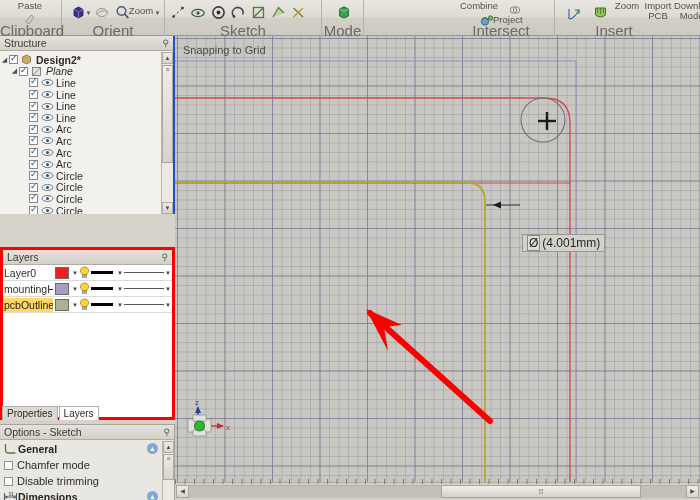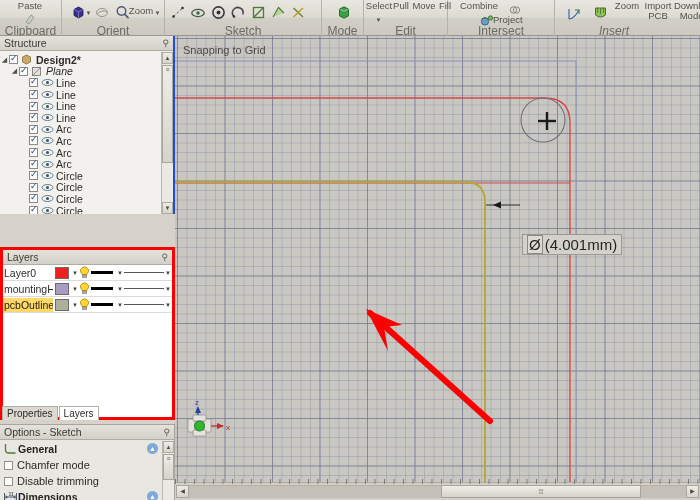--- a/index.html
+++ b/index.html
@@ -19,21 +19,21 @@
     background: linear-gradient(to bottom, #e8e6e0 0%, #dedbd4 48%, #d2cfc7 52%, #cdc9c0 100%);
     border-bottom: 1px solid #9a968e;
   }
   .rgroup {
     position: absolute; top: 0; height: 36px;
     border-right: 1px solid #b6b2aa;
   }
   .rgroup.nob { border-right: none; }
   .rgroup-label {
     position: absolute; bottom: 0px; left: 0; width: 100%;
-    text-align: center; font-size: 12px; color: #6a6a66;
+    text-align: center; font-size: 15px; color: #6a6a66;
     line-height: 10px;
   }
   .ricons { position: absolute; top: 1px; left: 0; width: 100%; height: 24px; }
   .ricon {
     position: absolute; top: 3px;
     width: 17px; height: 17px;
     display: flex; align-items: center; justify-content: center;
     font-size: 12px; line-height: 1;
   }
   .rtxtbtn {
@@ -158,21 +158,21 @@
     background-position: 2px 2px, 2px 2px, 2px 2px, 2px 2px;
   }
   #snapmsg {
     position: absolute; left: 8px; top: 8px;
     font-size: 11px; color: #4b4a48;
   }
   #canvas-svg { position: absolute; left: 0; top: 0; width: 525px; height: 452px; }
   #dimbox {
     position: absolute; left: 347px; top: 198px;
     background: #d3d1cc; border: 1px solid #9a9893;
-    font-size: 15px; color: #26251f; padding: 1px 4px; white-space: nowrap;
+    font-size: 12px; color: #26251f; padding: 1px 4px; white-space: nowrap;
   }
   #dimbox .dsym { border: 1px solid #8b8984; padding: 0 1px; margin-right: 2px; background:#dcdad5;}
 
   #modebar {
     position: absolute; left: 240px; top: 457px;
     display: flex; gap: 4px;
   }
   .modebtn {
     width: 22px; height: 20px; background: linear-gradient(to bottom,#eceae5,#d9d6ce);
     border: 1px solid #a19d95; border-radius: 2px;
@@ -305,30 +305,20 @@
         <div class="ricon" style="left:13px;">
           <svg width="14" height="15" viewBox="0 0 14 15">
             <path d="M2.5 4 L7 1.8 L11.5 4 L11.5 11 L7 13.2 L2.5 11 Z" fill="#3f9e4a" stroke="#1f6a2a" stroke-width="0.9"></path>
             <path d="M2.5 4 L7 6.2 L11.5 4" fill="none" stroke="#9fe0a6" stroke-width="0.8"></path>
           </svg>
         </div>
       </div>
       <div class="rgroup-label">Mode</div>
     </div>
 
-    <div class="rgroup" style="left:364px; width:84px;">
-      <div class="ricons">
-        <div class="rtxtbtn" style="left:-2px; top:0px; width:34px;">Select</div>
-        <div class="ricon caret" style="left:10px; top:10px; width:9px;">▼</div>
-        <div class="rtxtbtn" style="left:24px; top:0px; width:26px;">Pull</div>
-        <div class="rtxtbtn" style="left:44px; top:0px; width:32px;">Move</div>
-        <div class="rtxtbtn" style="left:70px; top:0px; width:22px;">Fill</div>
-      </div>
-      <div class="rgroup-label">Edit</div>
-    </div>
 
     <div class="rgroup" style="left:448px; width:107px;">
       <div class="ricons">
         <div class="rtxtbtn" style="left:4px; top:0px; width:54px;">Combine</div>
         <div class="ricon" style="left:58px; top:0px;">
           <svg width="12" height="12" viewBox="0 0 12 12">
               <circle cx="4.5" cy="6" r="3.2" fill="none" stroke="#8b877f" stroke-width="1"></circle>
               <circle cx="7.5" cy="6" r="3.2" fill="none" stroke="#8b877f" stroke-width="1"></circle>
             </svg>
         </div>
@@ -356,21 +346,21 @@
         <div class="ricon" style="left:37px; top:3px;">
           <svg width="15" height="15" viewBox="0 0 15 15">
             <path d="M2.5 3 L12.5 3 L12.5 10 Q7.5 14 2.5 10 Z" fill="#8fc25a" stroke="#46722a" stroke-width="1"></path>
             <path d="M4.5 3 L4.5 8 M7.5 3 L7.5 9 M10.5 3 L10.5 8" stroke="#46722a" stroke-width="0.8"></path>
           </svg>
         </div>
         <div class="rtxtbtn" style="left:58px; top:0px; width:28px;">Zoom</div>
         <div class="rtxtbtn" style="left:84px; top:0px; width:38px;">Import PCB</div>
         <div class="rtxtbtn" style="left:116px; top:0px; width:48px;">Download Models</div>
       </div>
-      <div class="rgroup-label" style="left:0; width:118px;font-style:italic;">Insert</div>
+      <div class="rgroup-label" style="left:0; width:118px;">Insert</div>
     </div>
   </div>
 
   <div id="leftdock">
 
     <div id="structure-panel">
       <div class="panel-title">
         <span>Structure</span>
         <span class="pin">⚲</span>
       </div>

